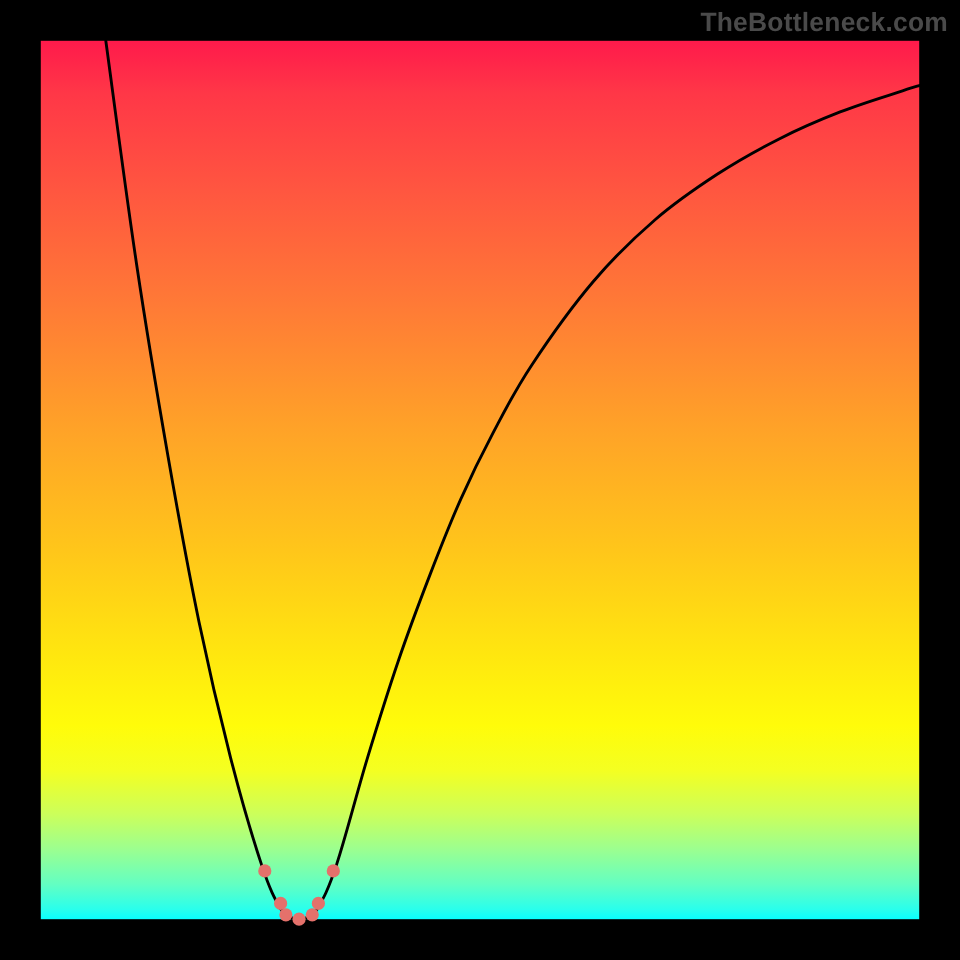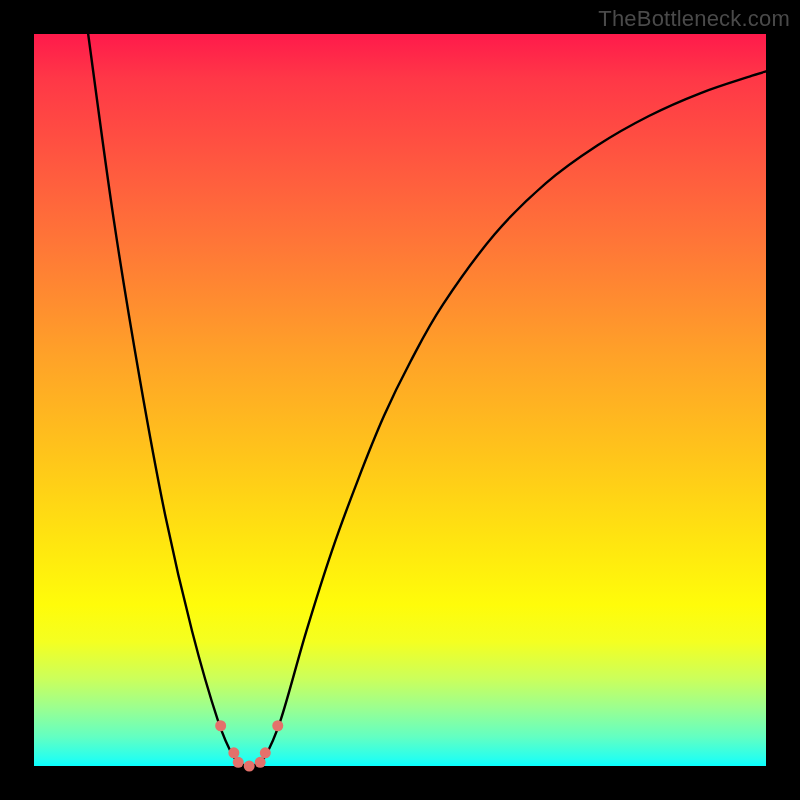--- a/index.html
+++ b/index.html
@@ -40,21 +40,21 @@
       #63ffc2 96%,
       #27ffee 99%,
       #09ffff 100%
     );
   }
   .watermark {
     position: absolute;
     top: 6px;
     right: 10px;
     font-size: 22px;
-    font-weight: 400;
+    font-weight: 700;
     color: #4a4a4a;
     letter-spacing: 0.2px;
     user-select: none;
   }
   svg.curves {
     position: absolute;
     left: 0;
     top: 0;
     width: 732px;
     height: 732px;

